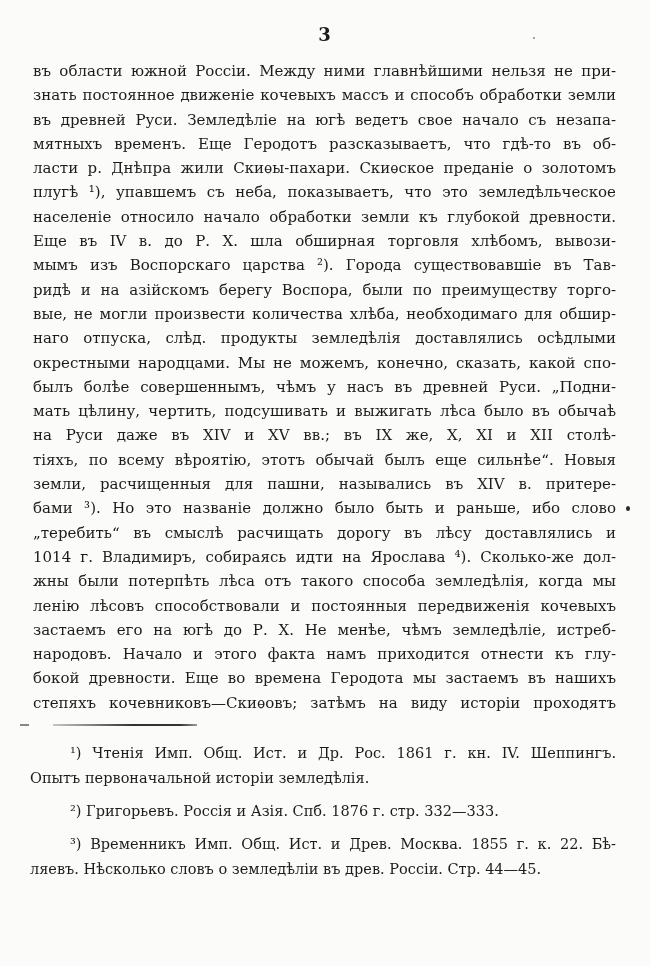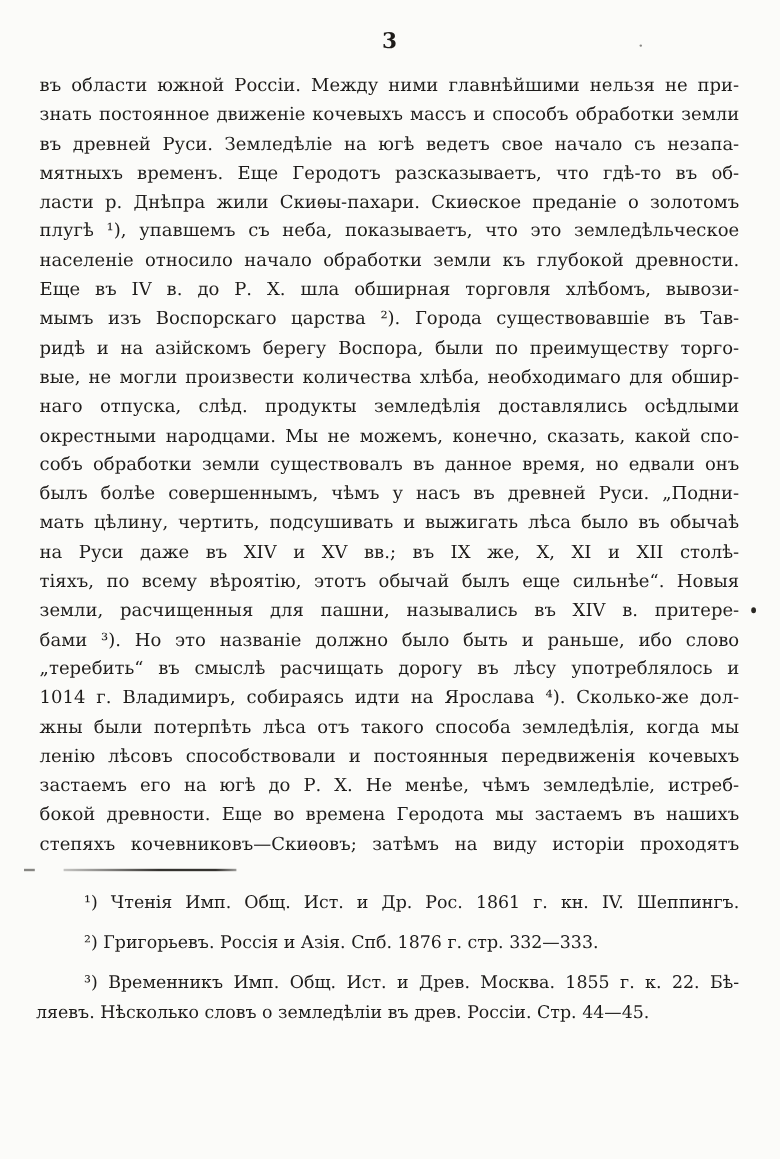--- a/index.html
+++ b/index.html
@@ -89,44 +89,45 @@
       <div class="tline">мятныхъ временъ. Еще Геродотъ разсказываетъ, что гдѣ-то въ об-</div>
       <div class="tline">ласти р. Днѣпра жили Скиѳы-пахари. Скиѳское преданіе о золотомъ</div>
       <div class="tline">плугѣ ¹), упавшемъ съ неба, показываетъ, что это земледѣльческое</div>
       <div class="tline">населеніе относило начало обработки земли къ глубокой древности.</div>
       <div class="tline">Еще въ IV в. до Р. Х. шла обширная торговля хлѣбомъ, вывози-</div>
       <div class="tline">мымъ изъ Воспорскаго царства ²). Города существовавшіе въ Тав-</div>
       <div class="tline">ридѣ и на азійскомъ берегу Воспора, были по преимуществу торго-</div>
       <div class="tline">вые, не могли произвести количества хлѣба, необходимаго для обшир-</div>
       <div class="tline">наго отпуска, слѣд. продукты земледѣлія доставлялись осѣдлыми</div>
       <div class="tline">окрестными народцами. Мы не можемъ, конечно, сказать, какой спо-</div>
-      <div class="tline">собъ обработки земли существовалъ въ данное время, но едвали онъ</div>
       <div class="tline">былъ болѣе совершеннымъ, чѣмъ у насъ въ древней Руси. „Подни-</div>
       <div class="tline">мать цѣлину, чертить, подсушивать и выжигать лѣса было въ обычаѣ</div>
       <div class="tline">на Руси даже въ XIV и XV вв.; въ IX же, X, XI и XII столѣ-</div>
       <div class="tline">тіяхъ, по всему вѣроятію, этотъ обычай былъ еще сильнѣе“. Новыя</div>
       <div class="tline">земли, расчищенныя для пашни, назывались въ XIV в. притере-</div>
       <div class="tline">бами ³). Но это названіе должно было быть и раньше, ибо слово</div>
-      <div class="tline">„теребить“ въ смыслѣ расчищать дорогу въ лѣсу употреблялось и</div>
+      <div class="tline">„теребить“ въ смыслѣ расчищать дорогу въ лѣсу доставлялись и</div>
       <div class="tline">1014 г. Владимиръ, собираясь идти на Ярослава ⁴). Сколько-же дол-</div>
       <div class="tline">жны были потерпѣть лѣса отъ такого способа земледѣлія, когда мы</div>
       <div class="tline">ленію лѣсовъ способствовали и постоянныя передвиженія кочевыхъ</div>
       <div class="tline">застаемъ его на югѣ до Р. Х. Не менѣе, чѣмъ земледѣліе, истреб-</div>
+      <div class="tline">народовъ. Начало и этого факта намъ приходится отнести къ глу-</div>
       <div class="tline">бокой древности. Еще во времена Геродота мы застаемъ въ нашихъ</div>
       <div class="tline">степяхъ кочевниковъ—Скиѳовъ; затѣмъ на виду исторіи проходятъ</div>
     </div>
 
   <div class="divider-row">
     <span class="divider-dash"></span>
     <span class="divider-rule"></span>
   </div>
 
   <div class="footnotes">
       <div class="footnote">
         <div class="tline findent">¹) Чтенія Имп. Общ. Ист. и Др. Рос. 1861 г. кн. IV. Шеппингъ.</div>
+        <div class="tline flast">Опытъ первоначальной исторіи земледѣлія.</div>
       </div>
       <div class="footnote">
         <div class="tline findent flast">²) Григорьевъ. Россія и Азія. Спб. 1876 г. стр. 332—333.</div>
       </div>
       <div class="footnote">
         <div class="tline findent">³) Временникъ Имп. Общ. Ист. и Древ. Москва. 1855 г. к. 22. Бѣ-</div>
         <div class="tline flast">ляевъ. Нѣсколько словъ о земледѣліи въ древ. Россіи. Стр. 44—45.</div>
       </div>
     </div>
 

